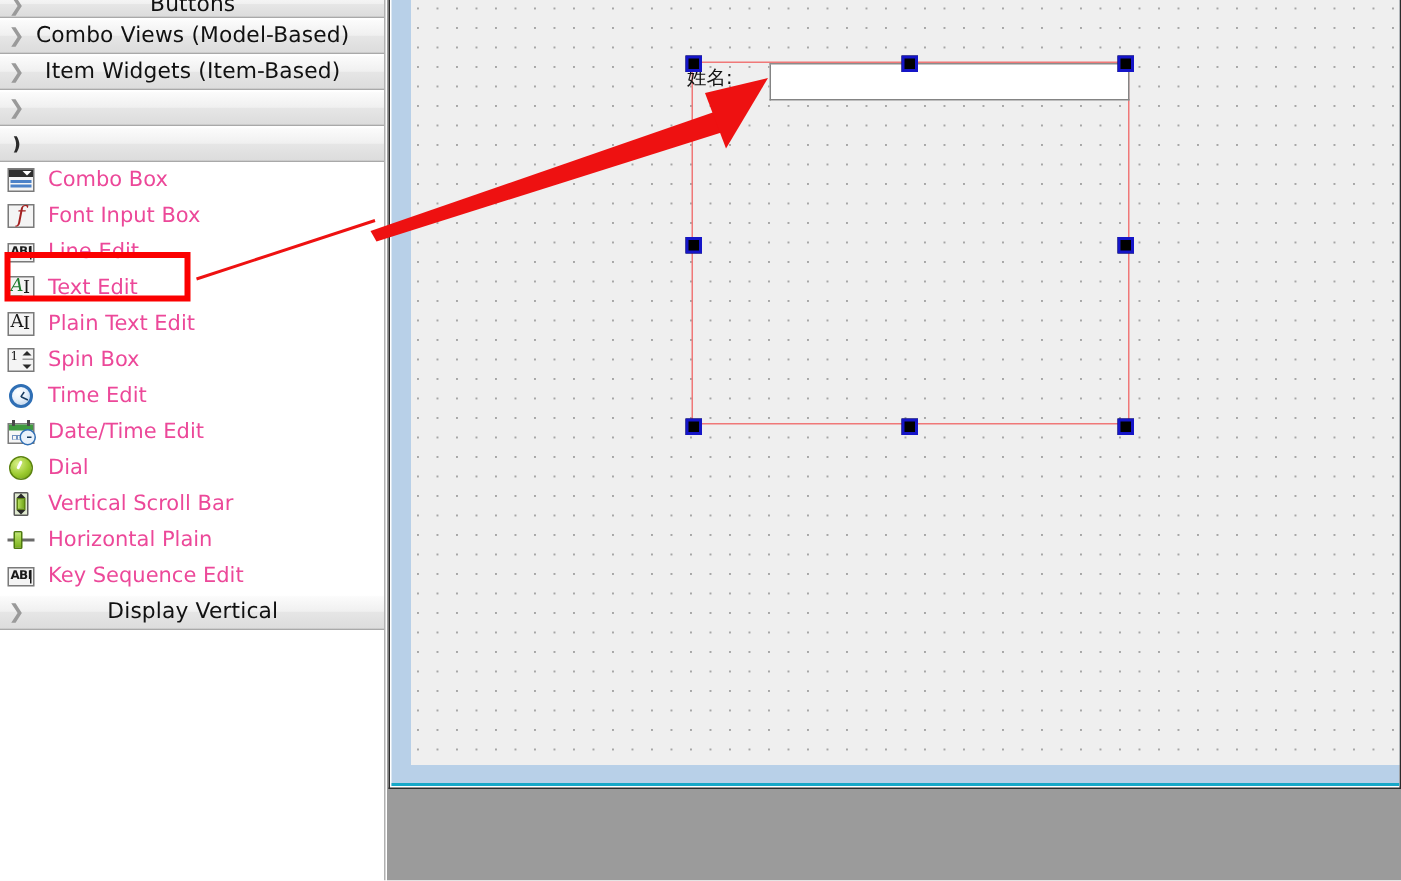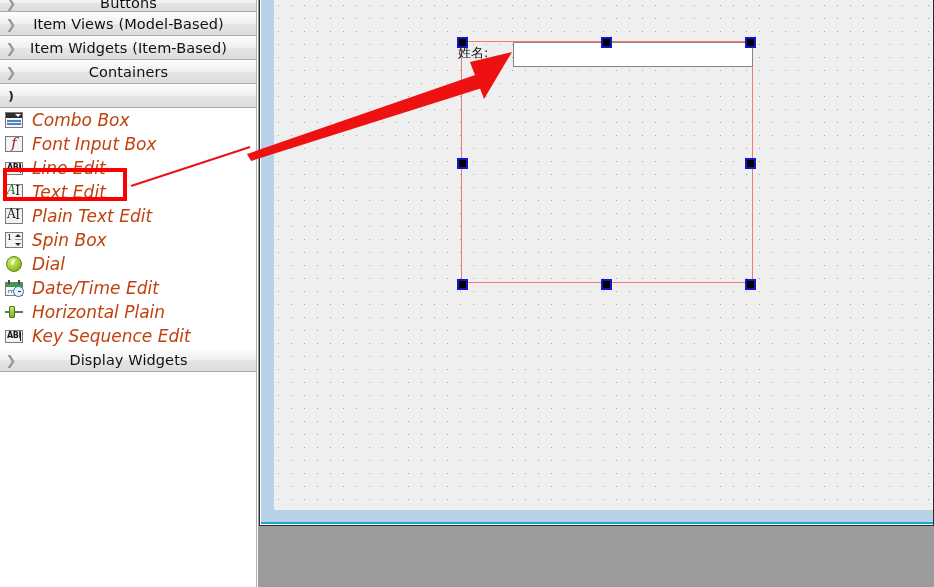--- a/index.html
+++ b/index.html
@@ -75,24 +75,23 @@
     cursor: default;
     padding-left: 4px;
   }
   .item-icon {
     flex: 0 0 22px;
     width: 22px; height: 18px;
     position: relative;
     margin-right: 6px;
   }
   .item-label {
-    font-size: 17px;
-    color: #c2410c;
+    font-size: 14px;
+    color: #ec4899;
     white-space: nowrap;
-    font-style: italic;
   }
 
   
   .ic {
     position: absolute;
     left: 1px; top: 1px;
     width: 18px; height: 16px;
   }
   .ic-frame {
     position: absolute; inset: 0;
@@ -386,31 +385,30 @@
   <div id="widgetbox">
     <div class="wb-list">
 
       <div class="cat-row" style="height:18px; margin-top:-6px;">
         <span class="cat-chevron">❯</span>
         <span class="cat-label">Buttons</span>
       </div>
 
       <div class="cat-row">
         <span class="cat-chevron">❯</span>
-        <span class="cat-label">Item Views (Model-Based)</span>
+        <span class="cat-label">Combo Views (Model-Based)</span>
       </div>
 
       <div class="cat-row">
         <span class="cat-chevron">❯</span>
         <span class="cat-label">Item Widgets (Item-Based)</span>
       </div>
 
       <div class="cat-row">
         <span class="cat-chevron">❯</span>
-        <span class="cat-label">Containers</span>
       </div>
 
       <div class="cat-row">
         <span class="cat-chevron expanded">❫</span>
       </div>
 
       <div class="item-row">
         <span class="item-icon">
           <span class="ic ic-combo">
               <span class="ic-frame"></span>
@@ -474,48 +472,69 @@
               <span class="num">1</span>
               <span class="up"></span>
               <span class="sep"></span>
               <span class="dn"></span>
             </span>
         </span>
         <span class="item-label">Spin Box</span>
       </div>
 
 
-
-
-      <div class="item-row">
-        <span class="item-icon">
-          <span class="ic ic-dial">
-              <span class="knob"></span>
-              <span class="ptr"></span>
-            </span>
-        </span>
-        <span class="item-label">Dial</span>
-      </div>
+      <div class="item-row">
+        <span class="item-icon">
+          <span class="ic ic-clock">
+              <span class="face"></span>
+              <span class="h1"></span>
+              <span class="h2"></span>
+            </span>
+        </span>
+        <span class="item-label">Time Edit</span>
+      </div>
+
 
       <div class="item-row">
         <span class="item-icon">
           <span class="ic ic-cal">
               <span class="body">
                 <span class="hdr"></span>
                 <span class="grid"></span>
               </span>
               <span class="peg p1"></span>
               <span class="peg p2"></span>
               <span class="smallclock"></span>
             </span>
         </span>
         <span class="item-label">Date/Time Edit</span>
       </div>
 
-
+      <div class="item-row">
+        <span class="item-icon">
+          <span class="ic ic-dial">
+              <span class="knob"></span>
+              <span class="ptr"></span>
+            </span>
+        </span>
+        <span class="item-label">Dial</span>
+      </div>
+
+
+      <div class="item-row">
+        <span class="item-icon">
+          <span class="ic ic-vscroll">
+              <span class="trk"></span>
+              <span class="ar u"></span>
+              <span class="hnd"></span>
+              <span class="ar d"></span>
+            </span>
+        </span>
+        <span class="item-label">Vertical Scroll Bar</span>
+      </div>
 
       <div class="item-row">
         <span class="item-icon">
           <span class="ic ic-hslider">
               <span class="groove"></span>
               <span class="handle"></span>
             </span>
         </span>
         <span class="item-label">Horizontal Plain</span>
       </div>
@@ -527,21 +546,21 @@
               <span class="ic-frame"></span>
               <span class="txt">ABI</span>
               <span class="caret" style="height:9px;top:2px;"></span>
             </span>
         </span>
         <span class="item-label">Key Sequence Edit</span>
       </div>
 
       <div class="cat-row">
         <span class="cat-chevron">❯</span>
-        <span class="cat-label">Display Widgets</span>
+        <span class="cat-label">Display Vertical</span>
       </div>
     </div>
   </div>
 
   <div id="editor-outer">
     <div id="editor-frame">
       <div id="editor-inner-border">
         <div id="canvas">
 
           <div class="sel-rect" style="left:187px; top:43px; width:292px; height:242px;"></div>

